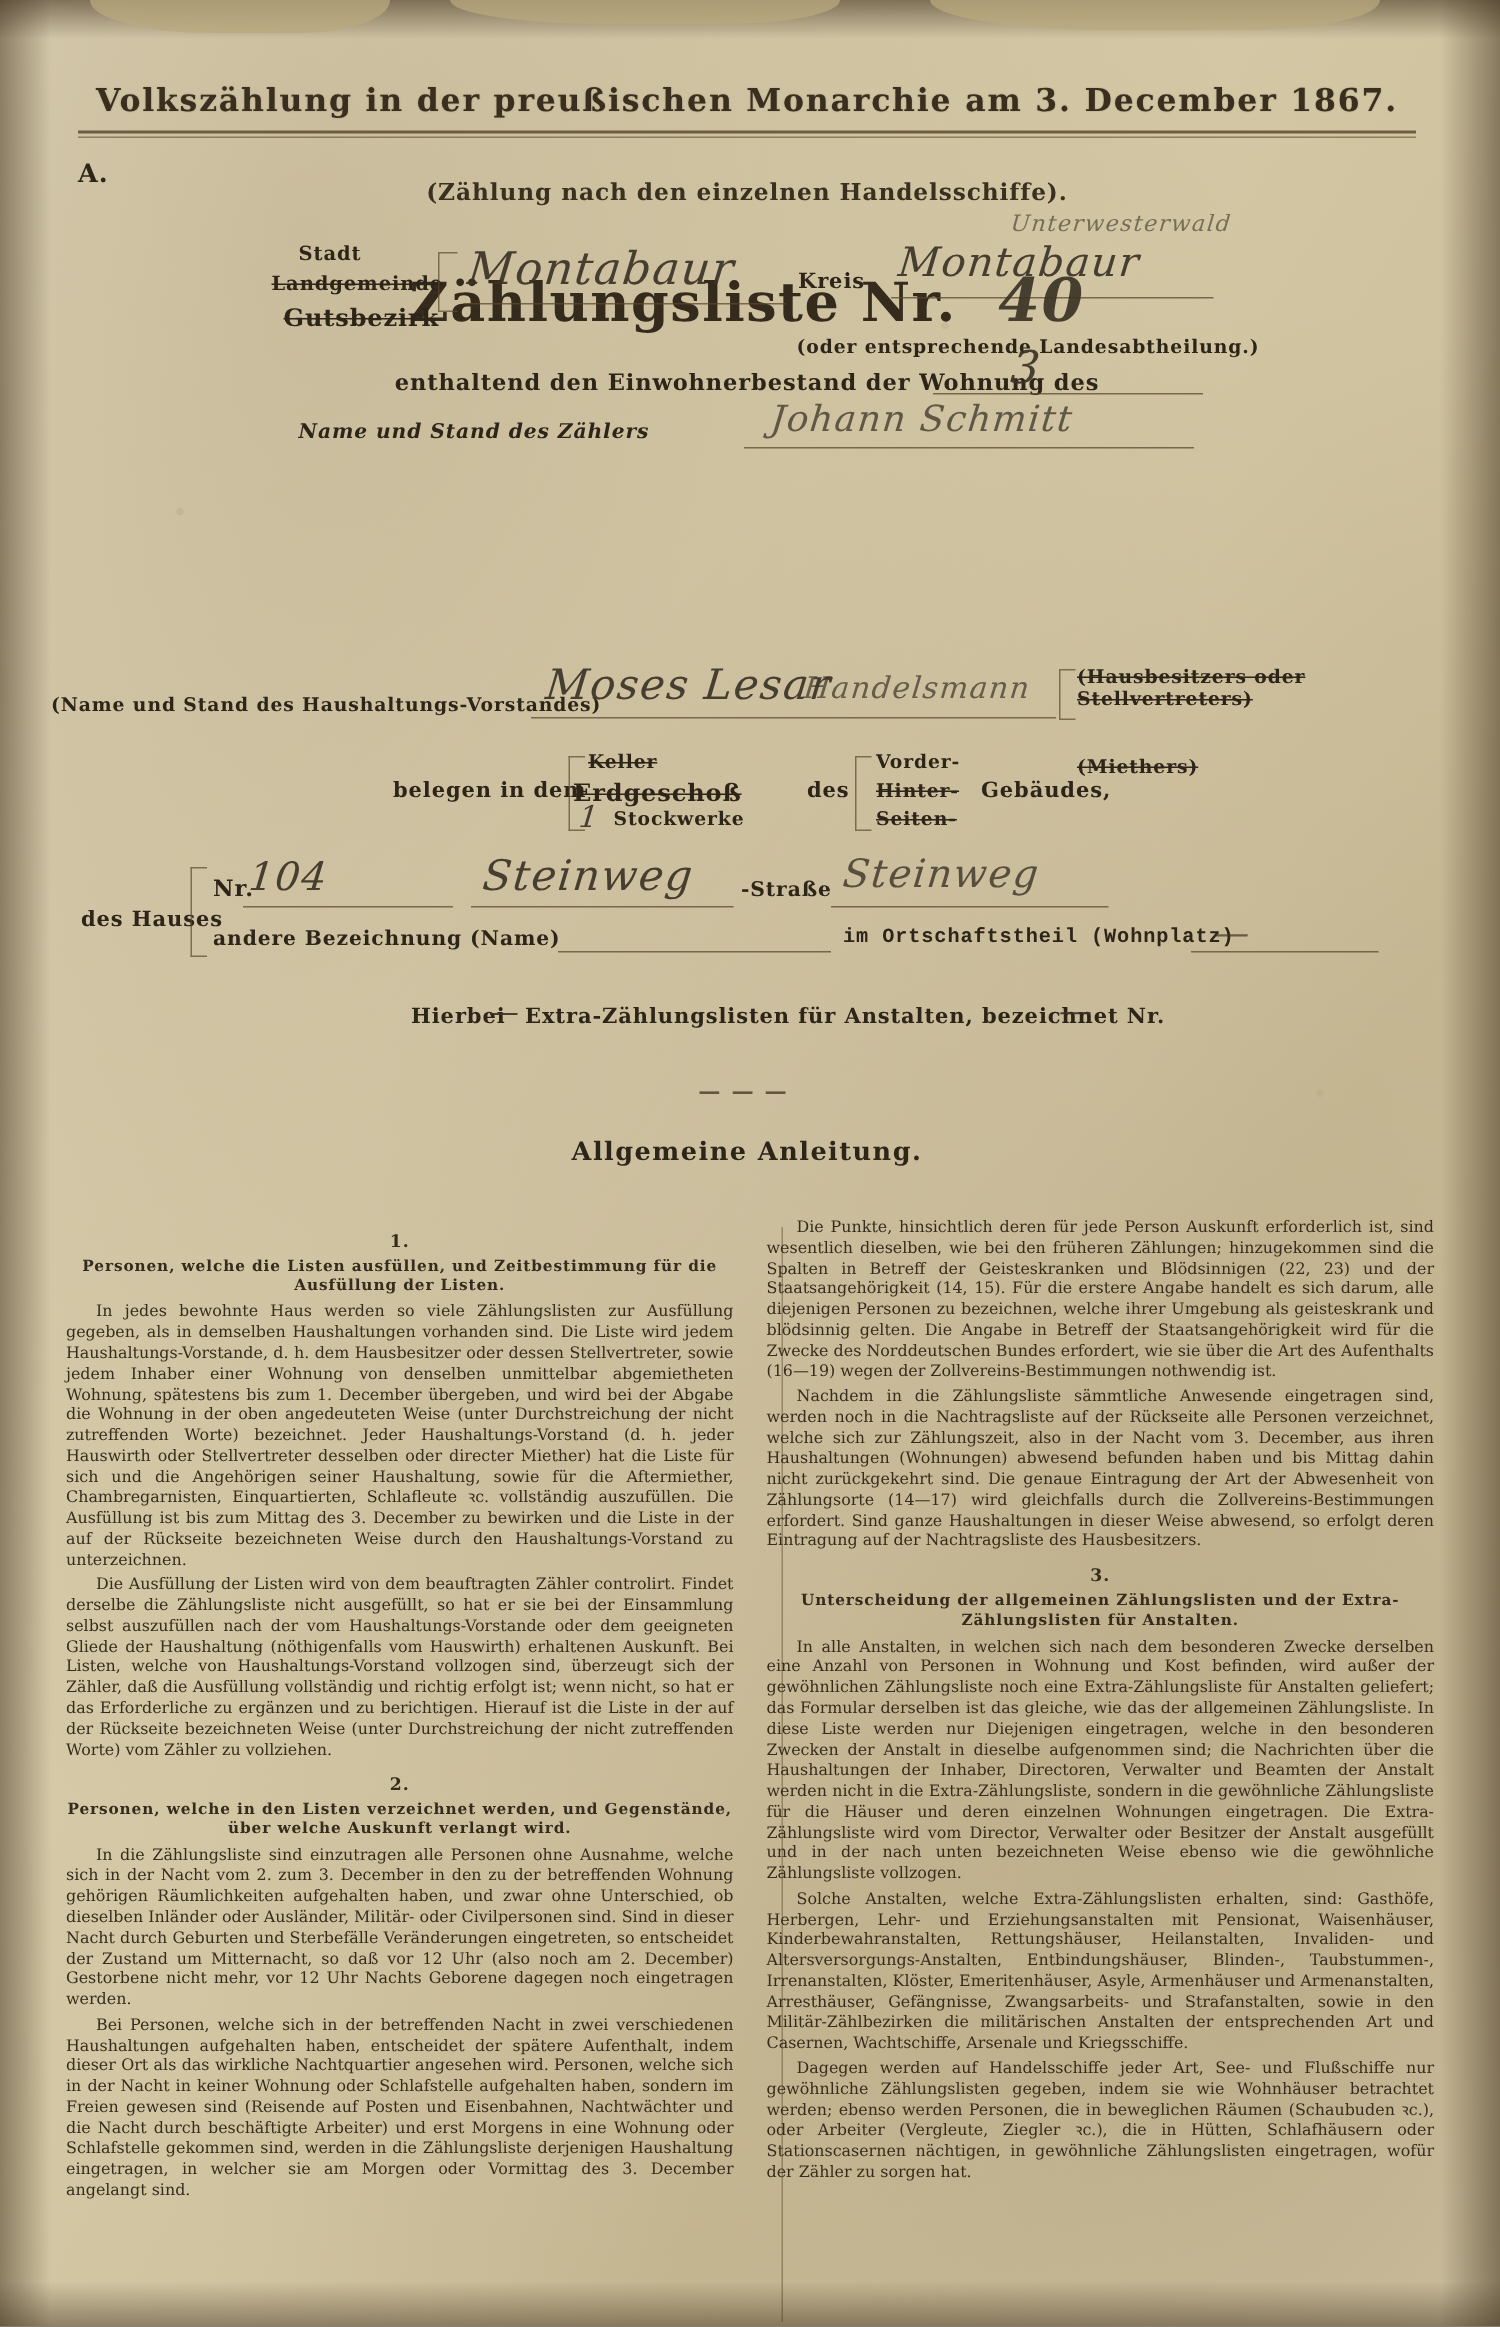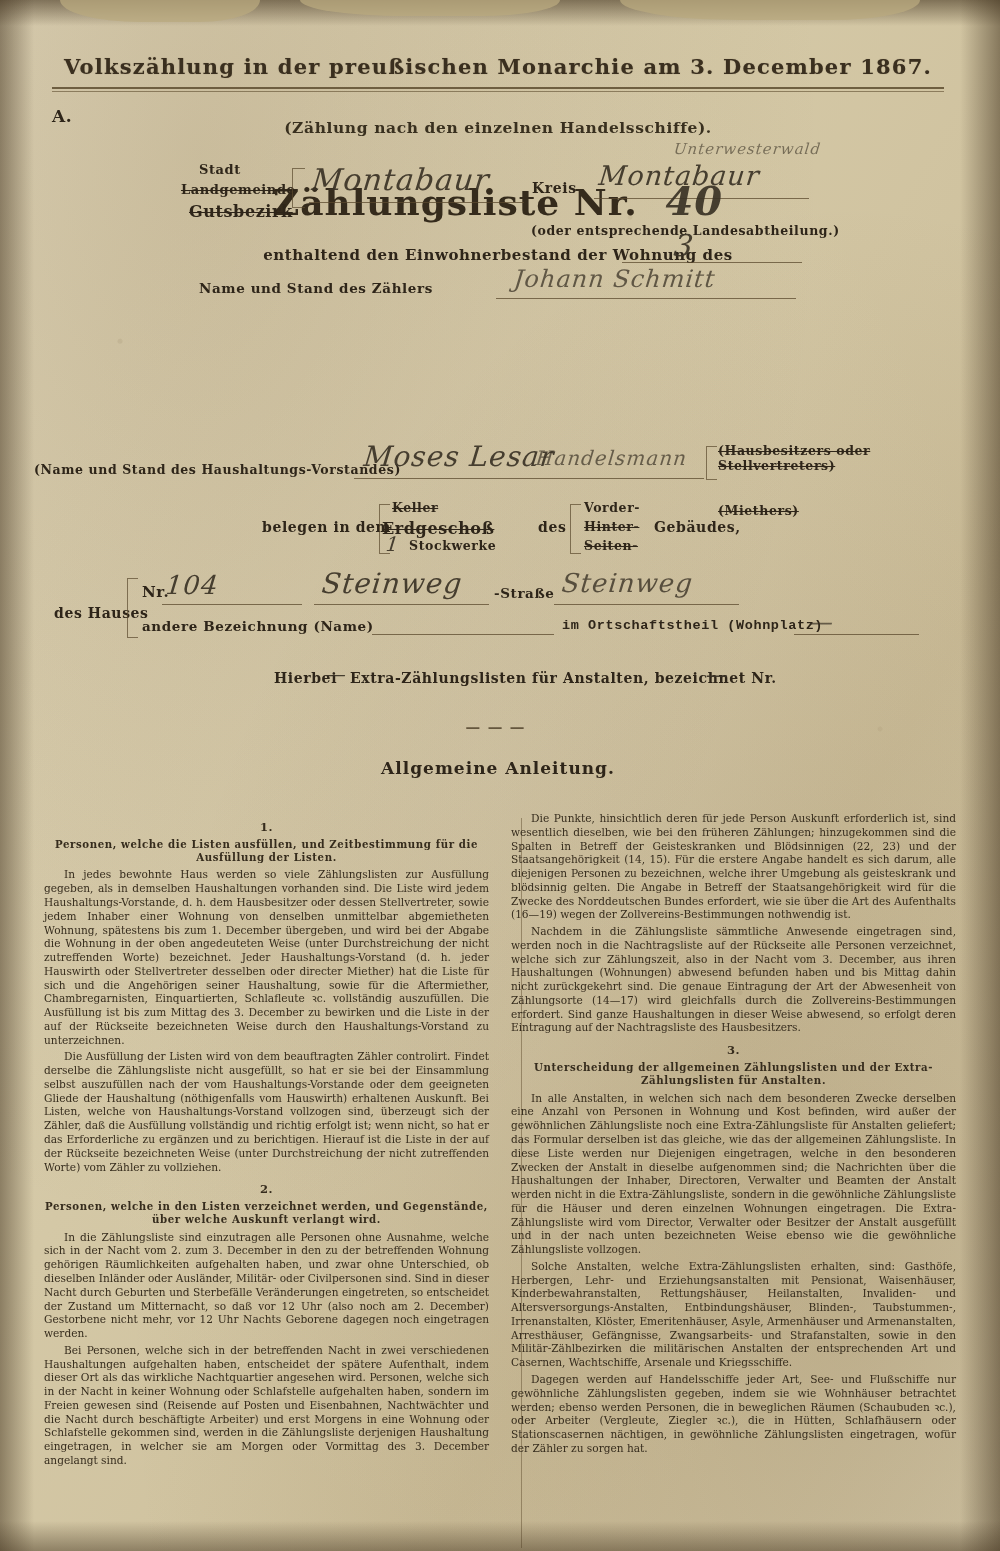--- a/index.html
+++ b/index.html
@@ -212,21 +212,21 @@
     <div class="row frak" style="left:498px; top:158px; font-size:14px;">Kreis</div>
     <div class="row hand" style="left:565px; top:138px; font-size:27px;">Montabaur</div>
     <div class="row hand" style="left:640px; top:118px; font-size:15px; opacity:.6;">Unterwesterwald</div>
     <div class="line" style="left:560px; top:176px; width:215px;"></div>
 
     <div class="row frak" style="left:497px; top:185px; font-size:12.5px;margin-top:16px;">(oder entsprechende Landesabtheilung.)</div>
 
     <div class="line" style="left:588px; top:240px; width:180px;"></div>
     <div class="row hand" style="left:640px; top:206px; font-size:30px;">3</div>
 
-    <div class="row frak" style="left:165px; top:258px; font-size:13.5px;">Name und Stand des Zählers</div>
+    <div class="row frak" style="left:165px; top:258px; font-size:13.5px;font-style:italic;">Name und Stand des Zählers</div>
     <div class="line" style="left:462px; top:276px; width:300px;"></div>
     <div class="row hand" style="left:480px; top:243px; font-size:24px; opacity:.75;">Johann Schmitt</div>
 
     <div class="big-title frak" style="margin-top:40px;">
       <span>Zählungsliste Nr.</span>
       <span class="hand" style="font-size:40px; margin-left:14px;">40</span>
     </div>
 
     <div class="center-line frak" style="margin-top:22px;">enthaltend den Einwohnerbestand der Wohnung des</div>
 

